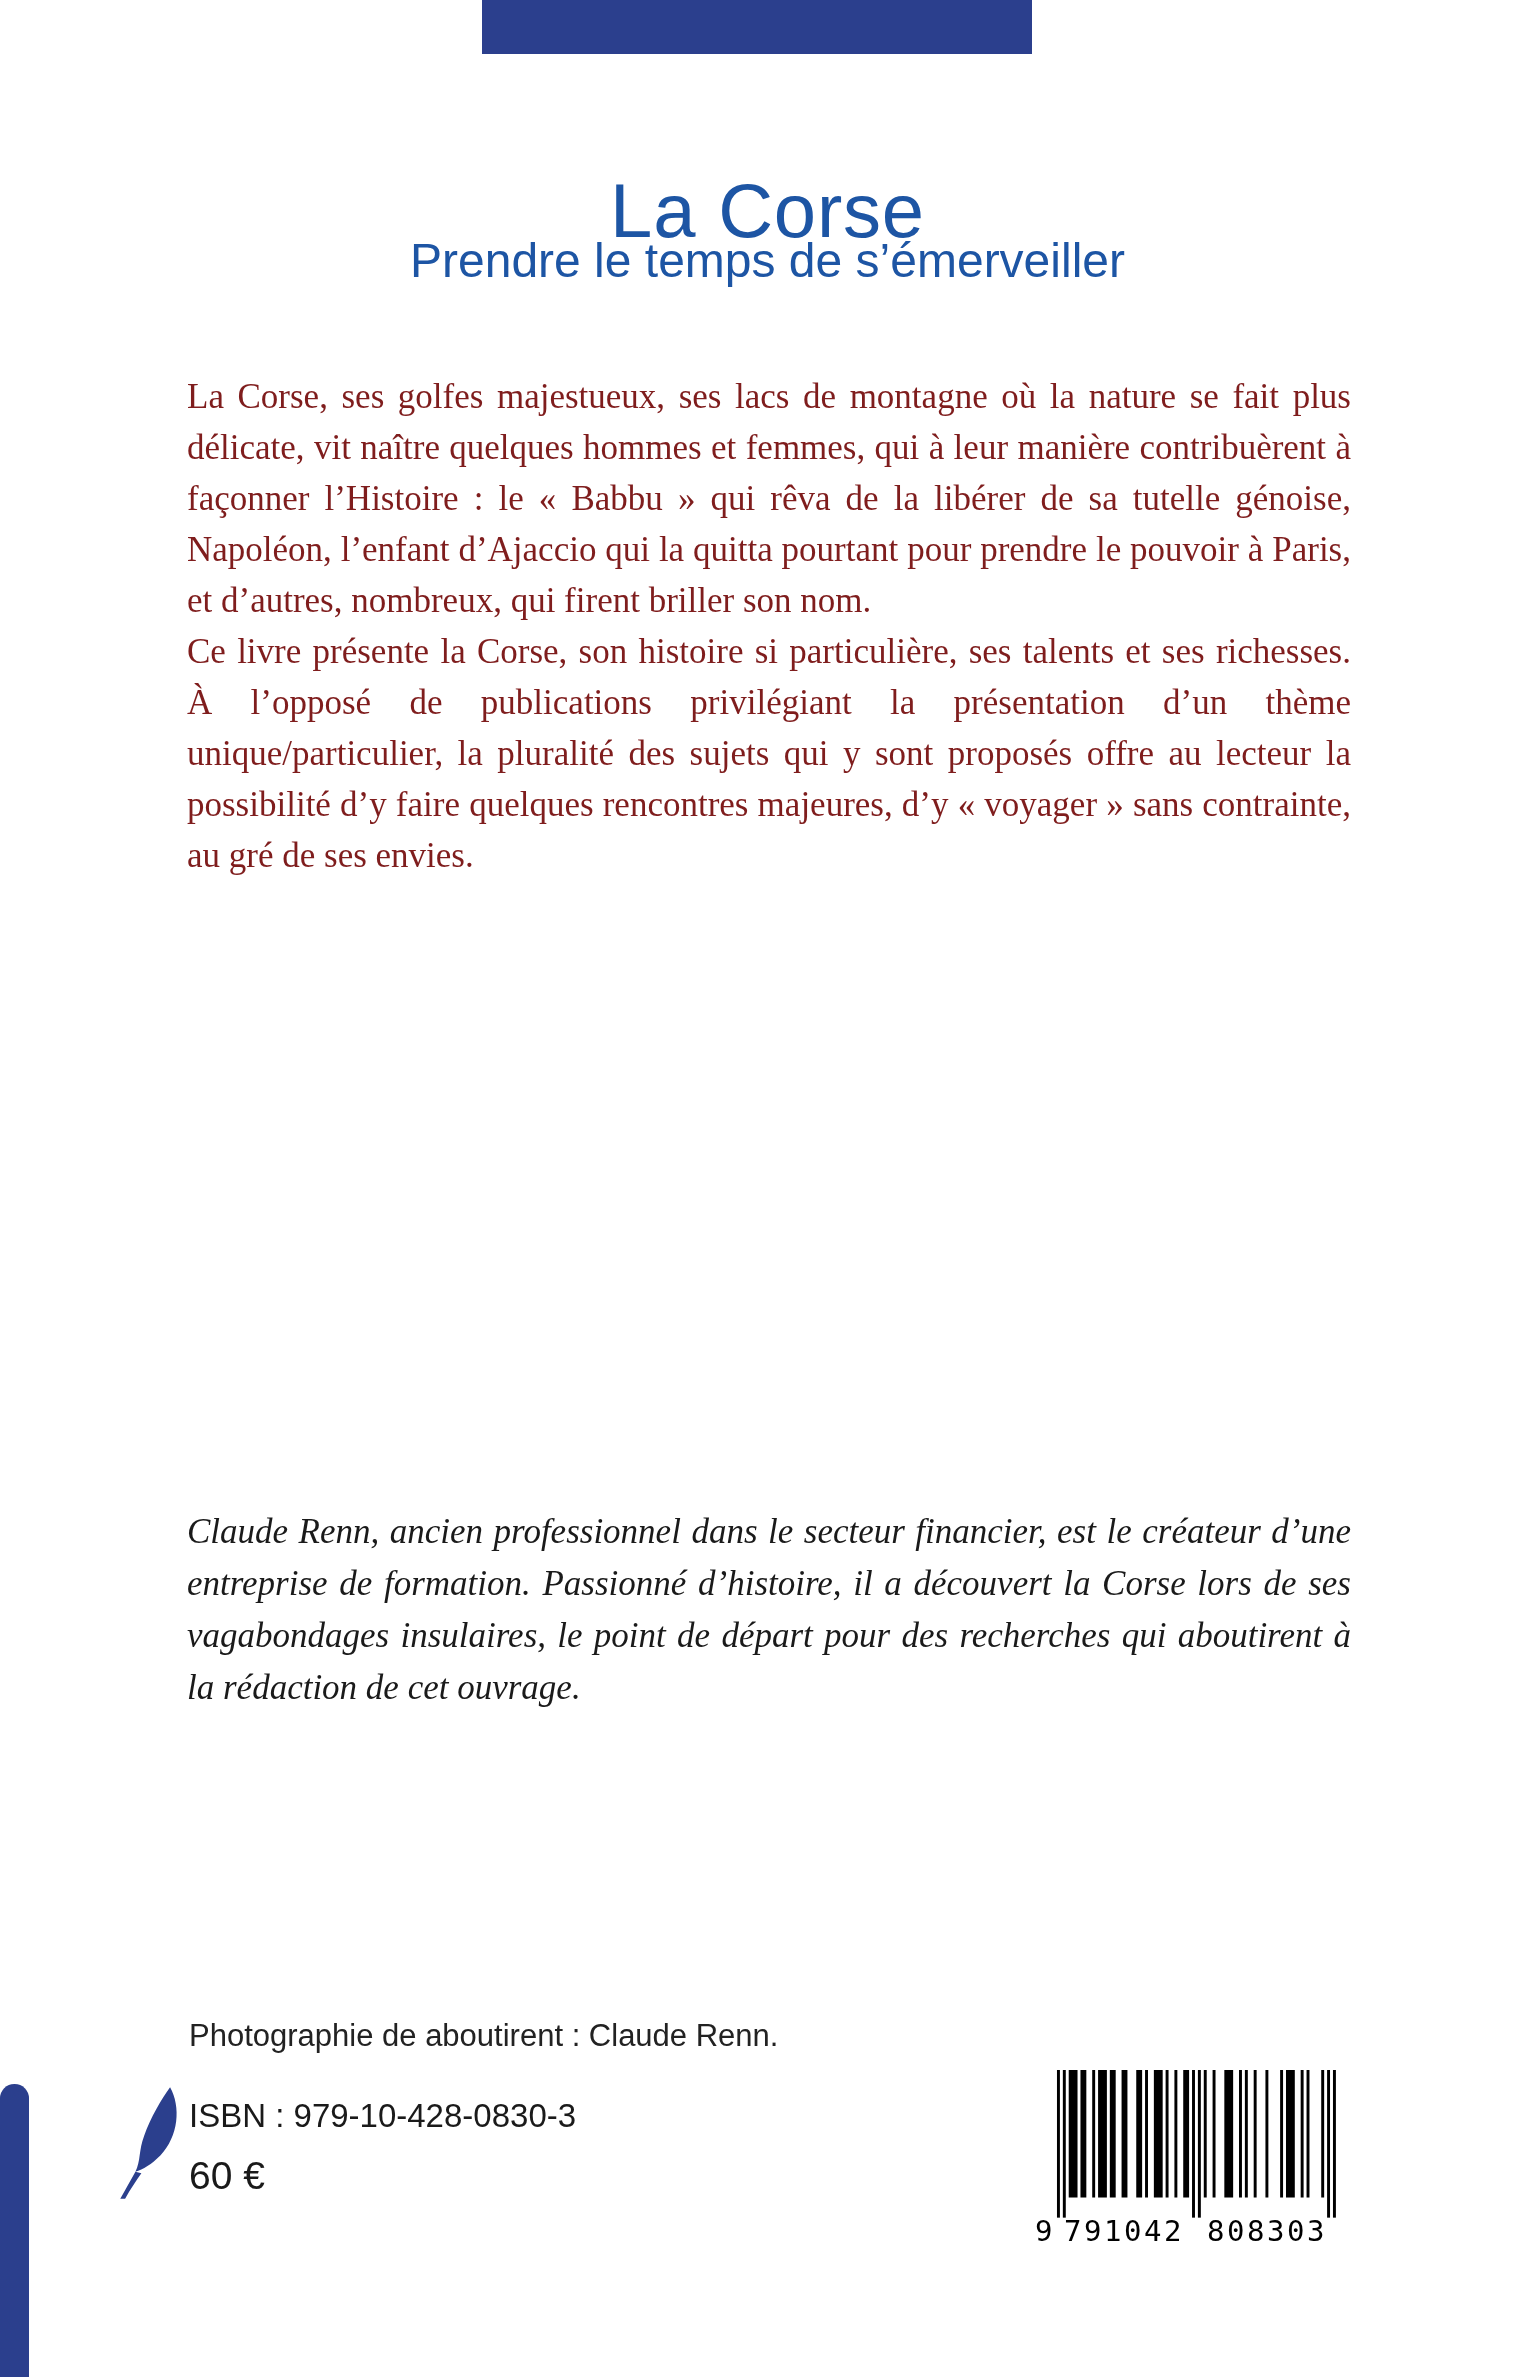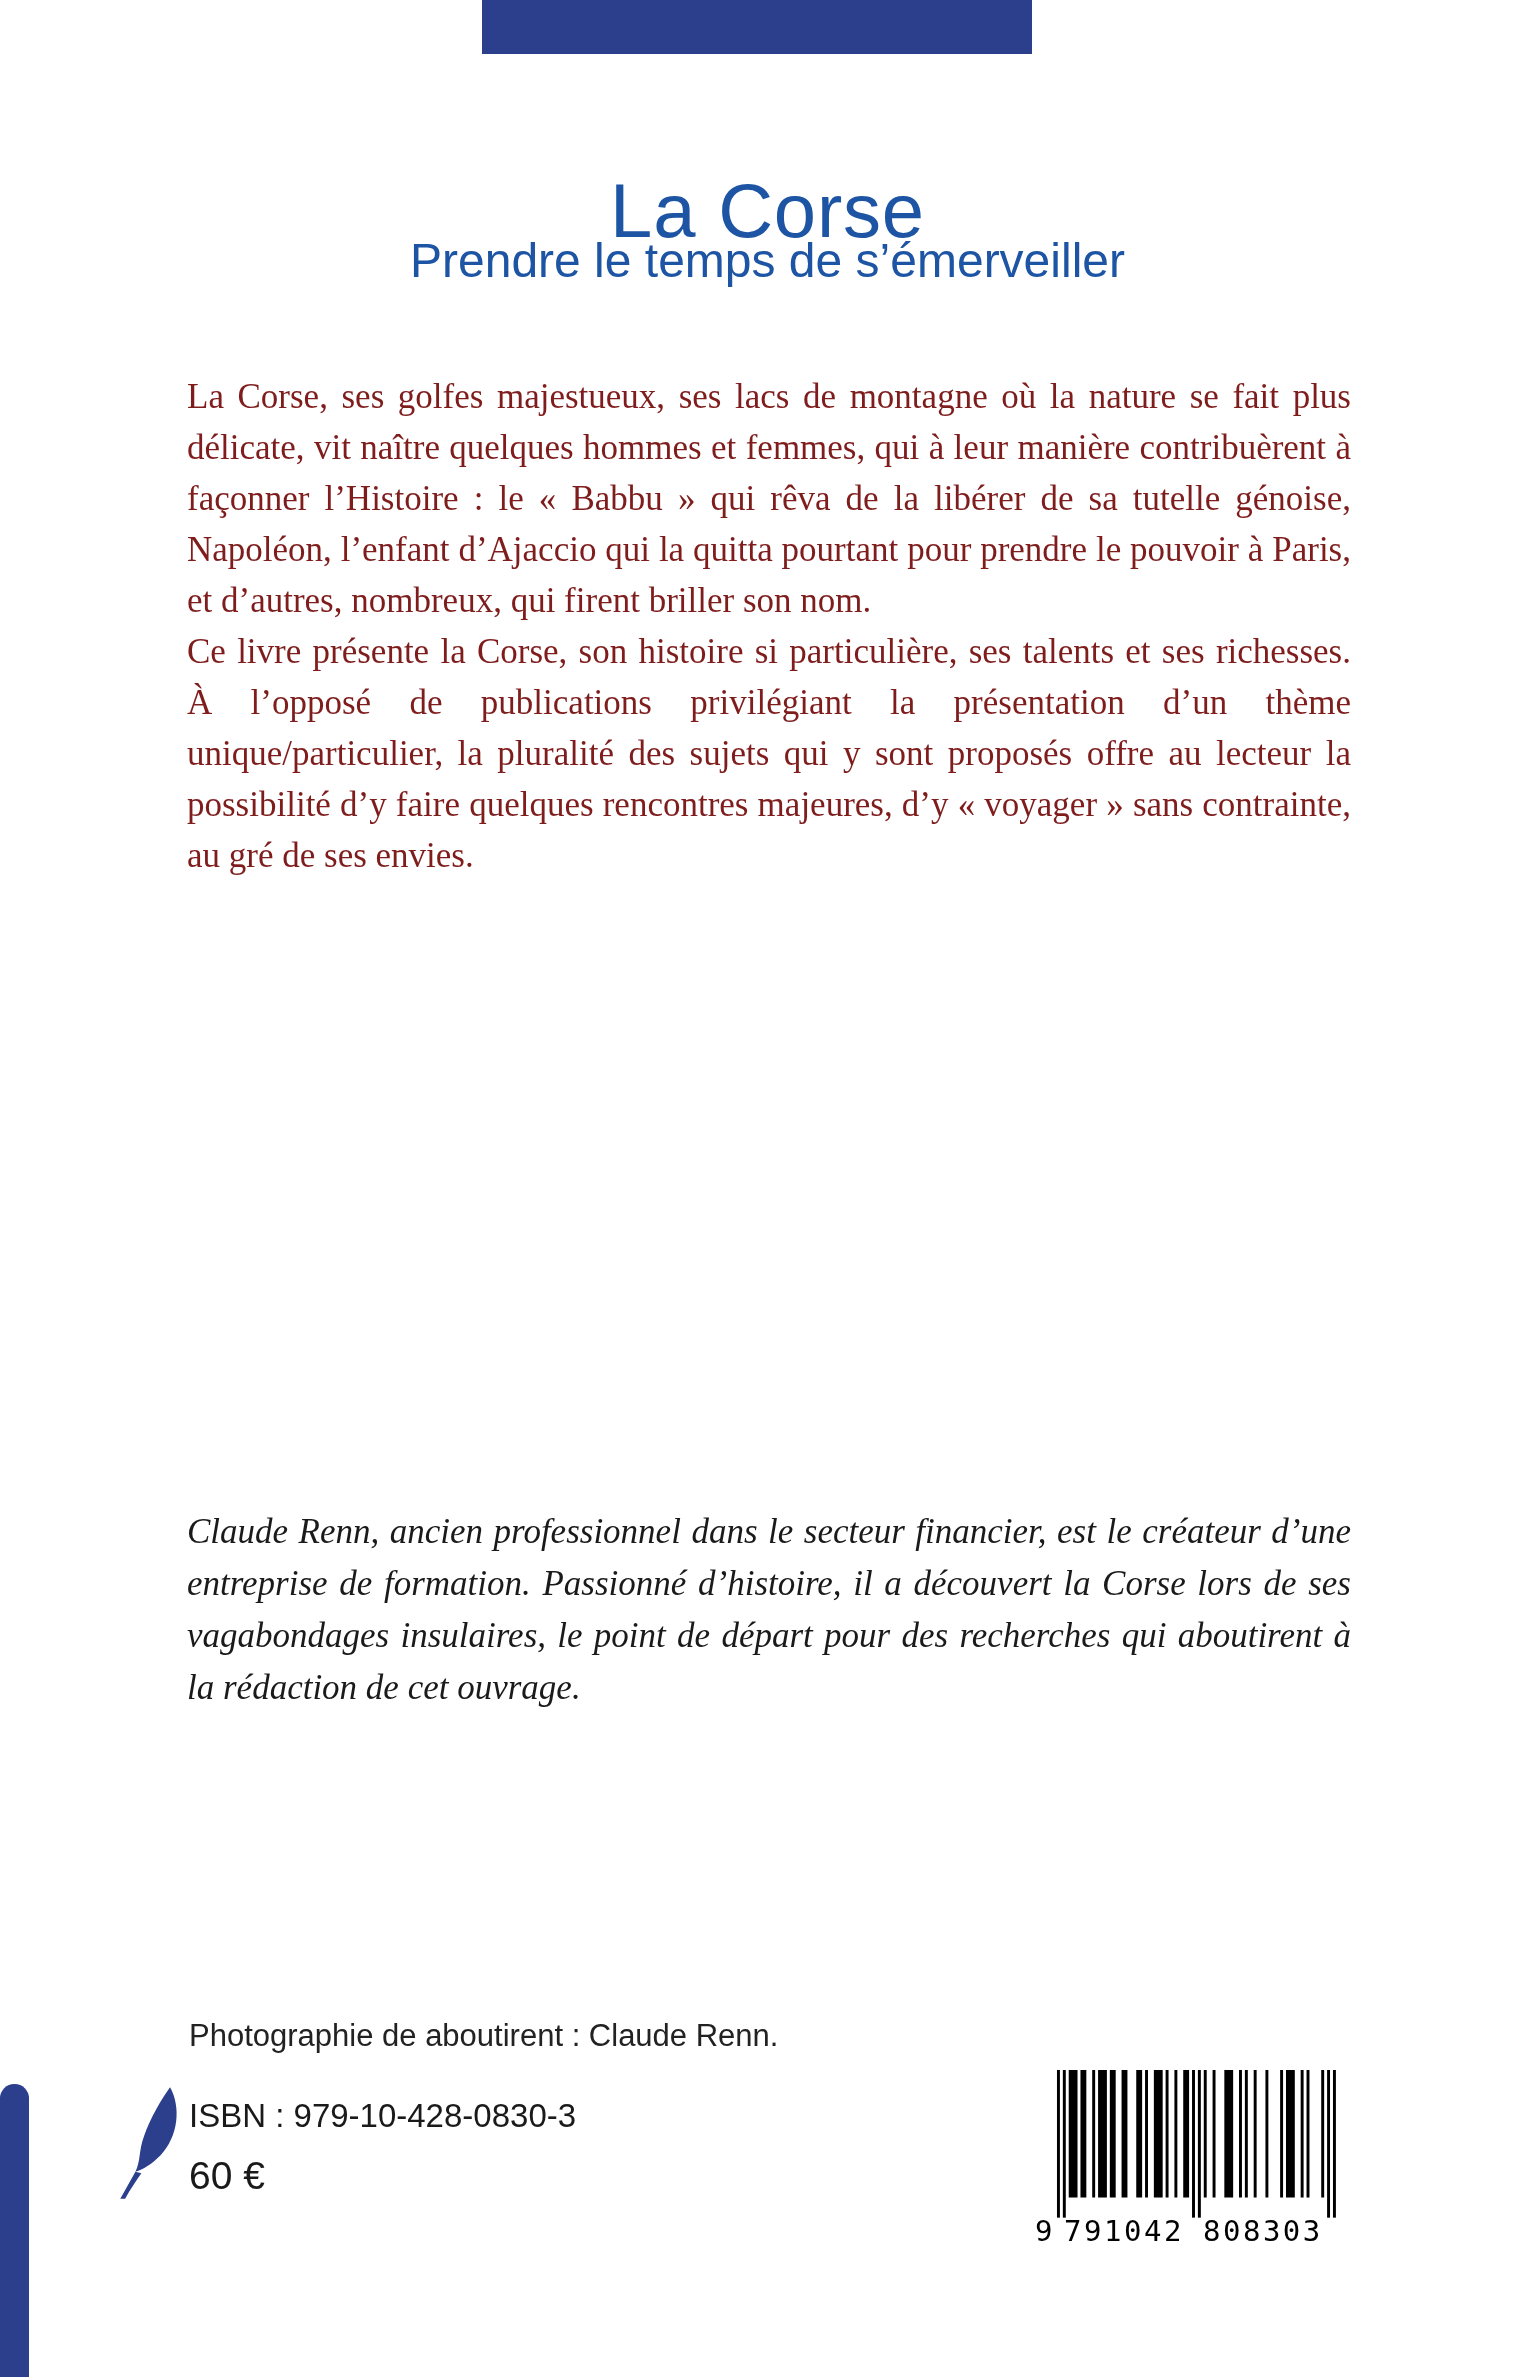--- a/index.html
+++ b/index.html
@@ -107,21 +107,21 @@
   .bc-digit{
     position:absolute;
     top:144px;
     font-family:"DejaVu Sans Mono", monospace;
     font-size:29px;
     color:#000;
     letter-spacing:2.5px;
   }
   .bc-left{left:0;}
   .bc-g1{left:26px;width:126px;text-align:center;}
-  .bc-g2{left:168px;width:128px;}
+  .bc-g2{left:168px;width:128px;text-align:center;}
 </style>
 </head>
 <body>
 
 <div class="page">
 
   <div class="header-bar"></div>
 
   <h1 class="title">La Corse</h1>
 

